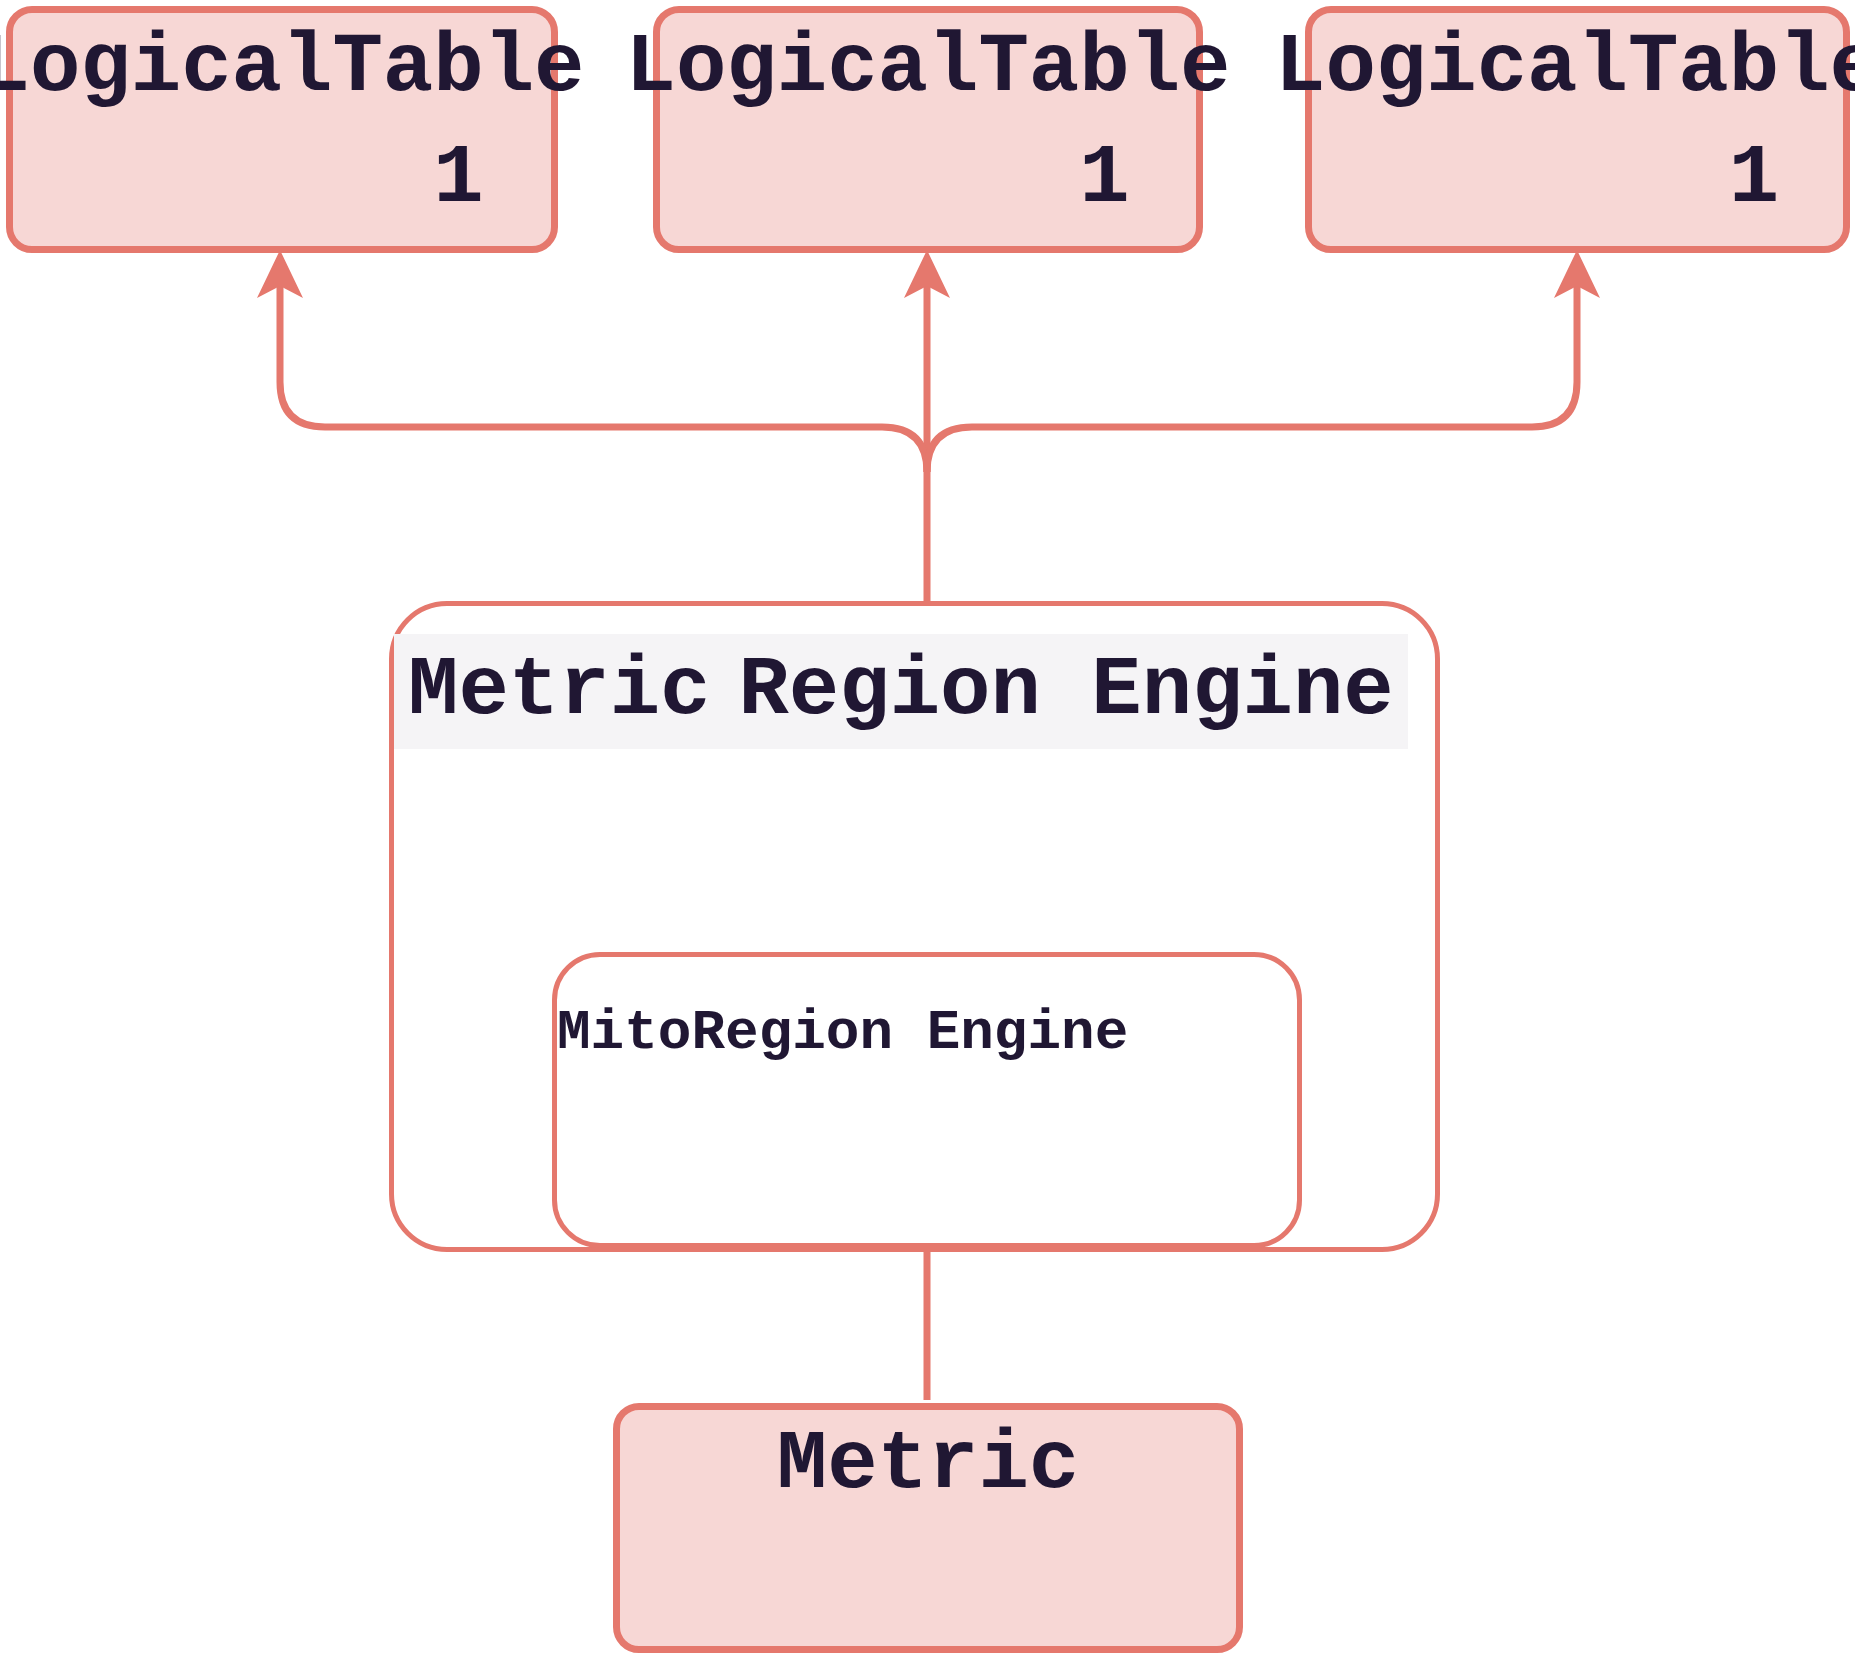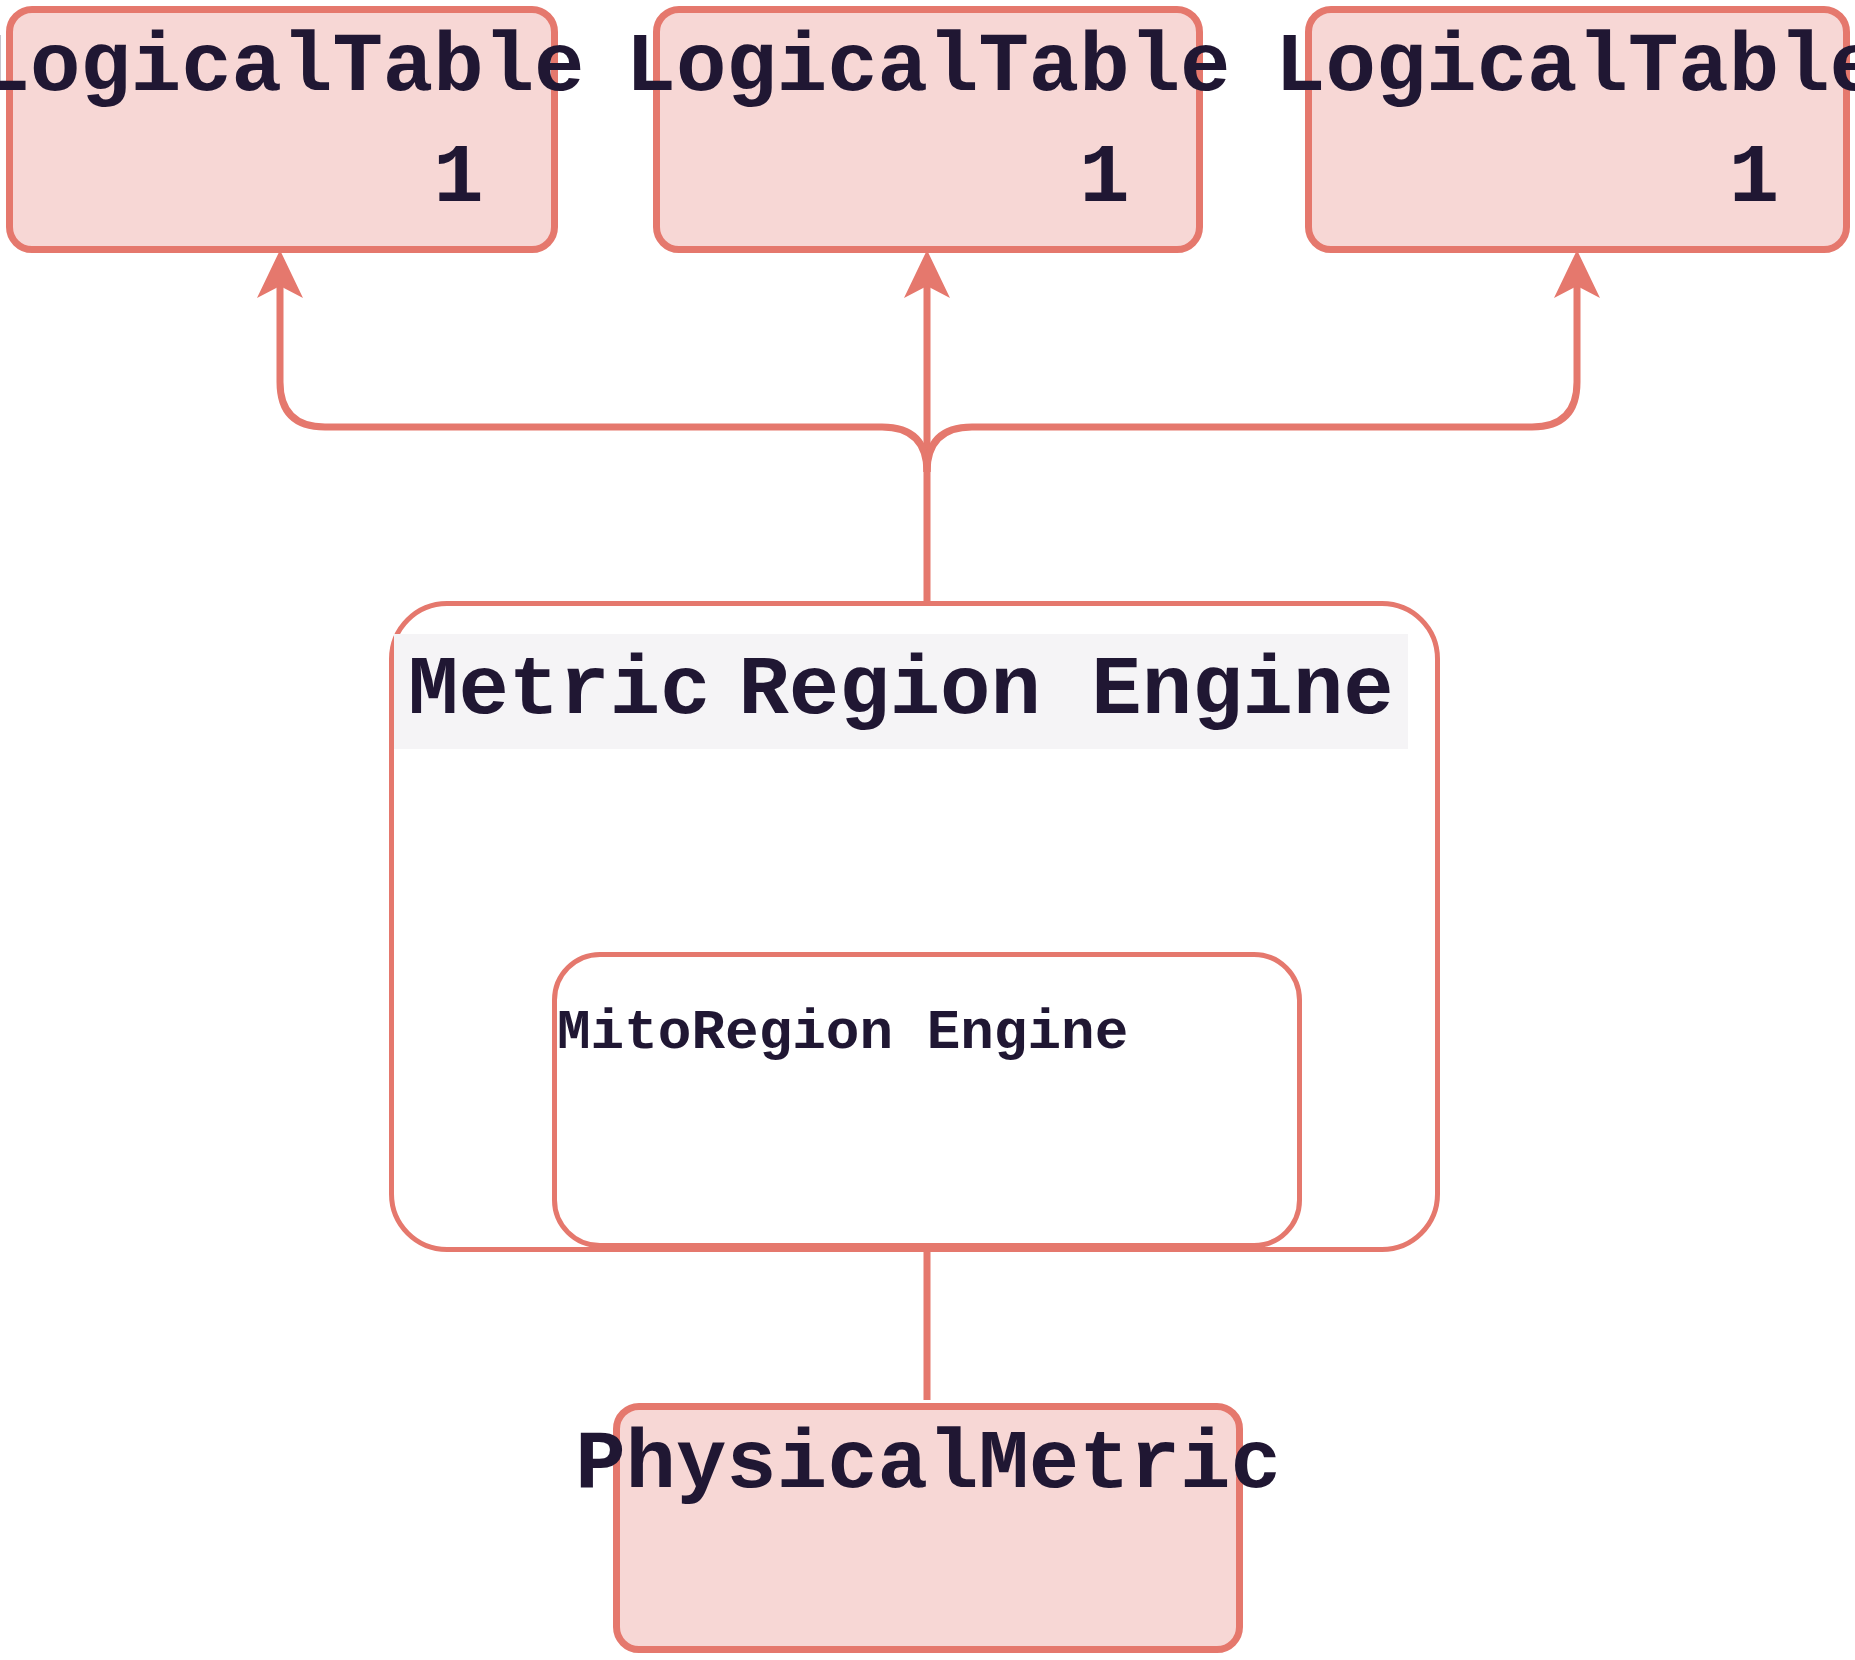--- a/index.html
+++ b/index.html
@@ -119,17 +119,16 @@
     <span class="ln">Logical</span>
     <span class="ln">Table 1</span>
   </div>
 
   <div class="node pink node-logical-c">
     <span class="ln">Logical</span>
     <span class="ln">Table 1</span>
   </div>
 
   <div class="node pink node-physical">
-    <span class="ln">Physical</span>
     <span class="ln">Metric</span>
   </div>
 
 </div>
 
 </body></html>

